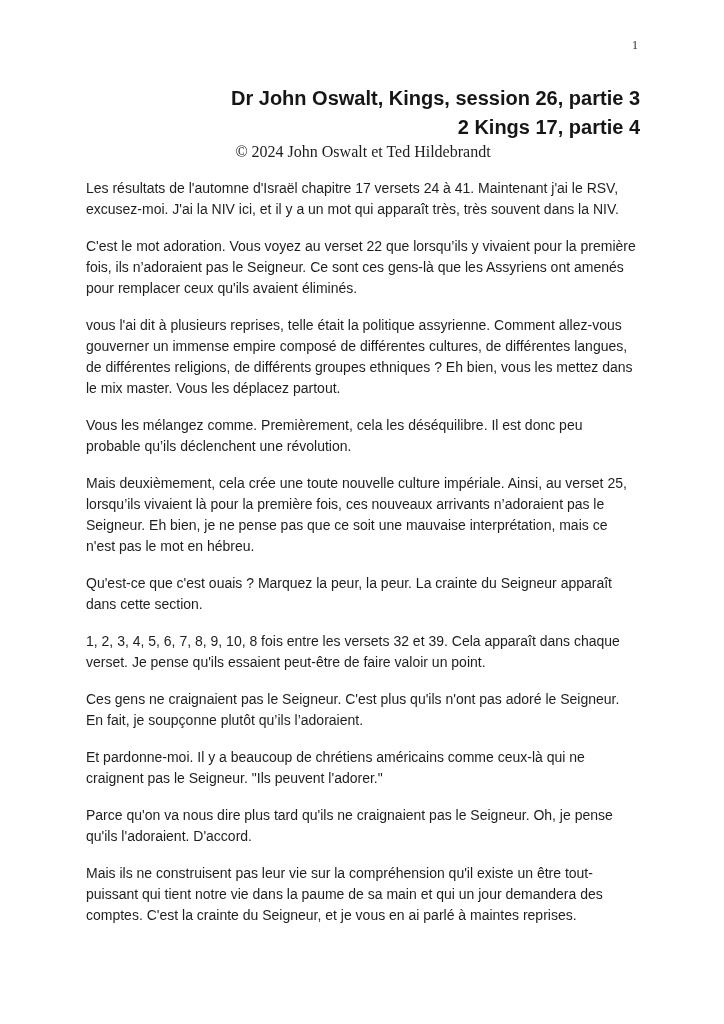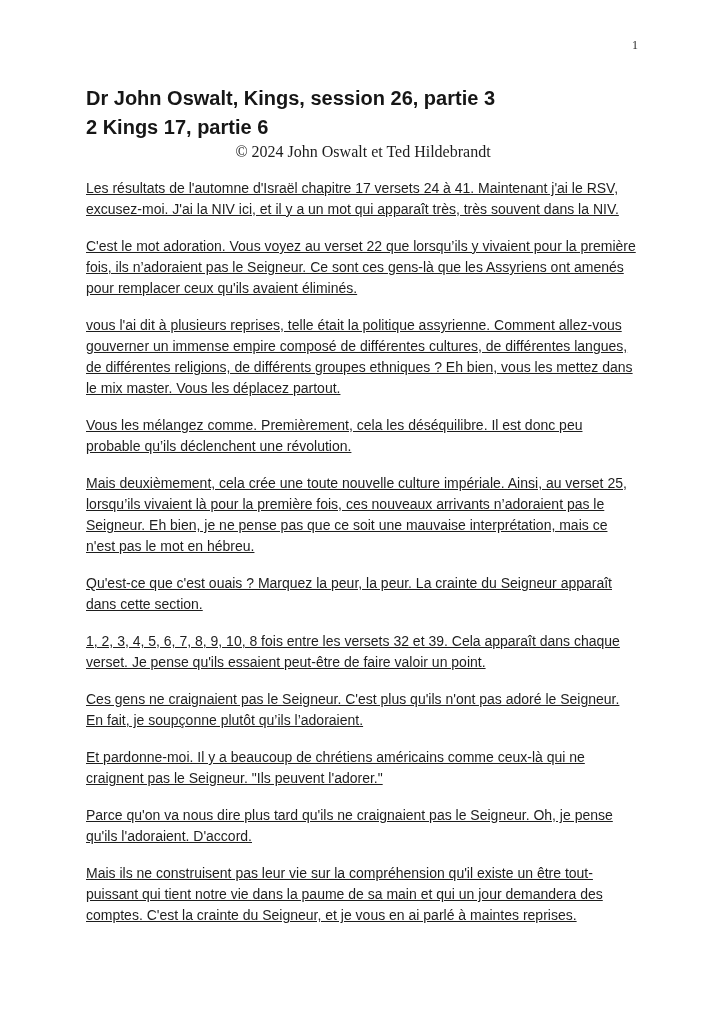--- a/index.html
+++ b/index.html
@@ -24,55 +24,54 @@
     font-size: 12px;
     color: #2a2a2a;
   }
   .content {
     position: absolute;
     top: 84px;
     left: 86px;
     width: 554px;
   }
   .title-line {
-    text-align: left;
+    text-align: right;
     font-weight: bold;
     font-size: 20px;
     line-height: 29px;
     margin: 0;
     color: #161616;
   }
   .copyright {
     text-align: center;
     font-family: "Liberation Serif", serif;
     font-size: 16px;
     line-height: 19px;
     margin: 0 0 17px 0;
     color: #1c1c1c;
   }
   .body-text p {
     font-size: 14px;
     line-height: 21px;
     margin: 0 0 16px 0;
     color: #1e1e1e;
-    text-decoration: underline;
   }
 </style>
 </head>
 <body>
 
 <div class="page">
 
   <div class="page-number">1</div>
 
   <div class="content">
 
     <h1 class="title-line">Dr John Oswalt, Kings, session 26, partie 3</h1>
 
-    <h1 class="title-line">2 Kings 17, partie 6</h1>
+    <h1 class="title-line">2 Kings 17, partie 4</h1>
 
     <div class="copyright">© 2024 John Oswalt et Ted Hildebrandt</div>
 
     <div class="body-text">
       <p>Les résultats de l'automne d'Israël chapitre 17 versets 24 à 41. Maintenant j'ai le RSV, excusez-moi. J'ai la NIV ici, et il y a un mot qui apparaît très, très souvent dans la NIV.</p>
       <p>C'est le mot adoration. Vous voyez au verset 22 que lorsqu’ils y vivaient pour la première fois, ils n’adoraient pas le Seigneur. Ce sont ces gens-là que les Assyriens ont amenés pour remplacer ceux qu'ils avaient éliminés.</p>
       <p>vous l'ai dit à plusieurs reprises, telle était la politique assyrienne. Comment allez-vous gouverner un immense empire composé de différentes cultures, de différentes langues, de différentes religions, de différents groupes ethniques ? Eh bien, vous les mettez dans le mix master. Vous les déplacez partout.</p>
       <p>Vous les mélangez comme. Premièrement, cela les déséquilibre. Il est donc peu probable qu’ils déclenchent une révolution.</p>
       <p>Mais deuxièmement, cela crée une toute nouvelle culture impériale. Ainsi, au verset 25, lorsqu’ils vivaient là pour la première fois, ces nouveaux arrivants n’adoraient pas le Seigneur. Eh bien, je ne pense pas que ce soit une mauvaise interprétation, mais ce n'est pas le mot en hébreu.</p>
       <p>Qu'est-ce que c'est ouais ? Marquez la peur, la peur. La crainte du Seigneur apparaît dans cette section.</p>

